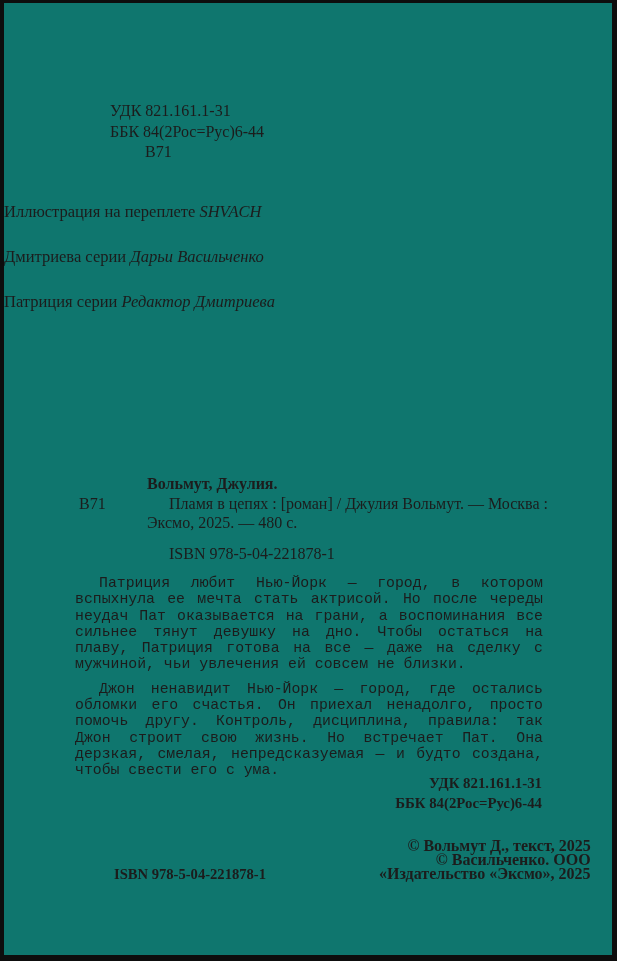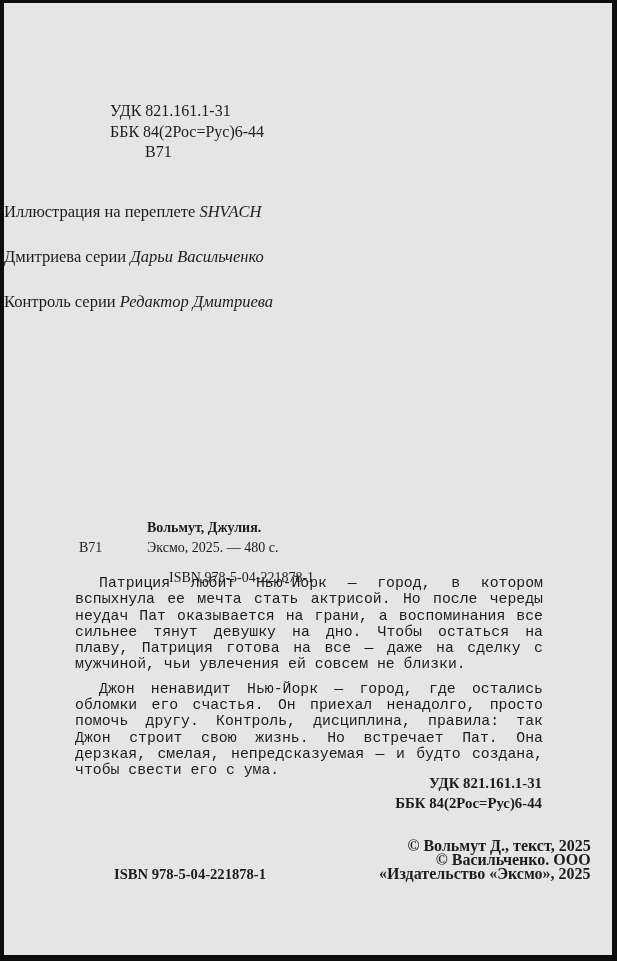--- a/index.html
+++ b/index.html
@@ -2,21 +2,21 @@
 <html lang="ru"><head>
 <meta charset="utf-8">
 <style>
   html, body { margin: 0; padding: 0; background: #ffffff; }
 
   .page {
     position: relative;
     width: 617px;
     height: 961px;
     box-sizing: border-box;
-    background: #e5e5e5;
+    background: #0f766e;
     border: solid #0d0d0d;
     border-width: 3px 5px 6px 4px;
     font-family: "Liberation Serif", "DejaVu Serif", serif;
     color: #1c1c1c;
     overflow: hidden;
   }
 
   
   .top-codes {
     position: absolute;
@@ -39,23 +39,22 @@
   }
   .credit-line { margin: 0 0 26px 0; }
   .credit-line .name { font-style: italic; }
 
   
   .catalog {
     position: absolute;
     left: 59px;
     top: 471px;
     width: 492px;
-    font-size: 14px;
+    font-size: 16px;
     line-height: 19.5px;
-    margin-top: 44px;
   }
   .catalog .author { margin-left: 84px; font-weight: bold; }
   .catalog .entry-row { position: relative; }
   .catalog .card-sign { position: absolute; left: 16px; top: 0; }
   .catalog .entry-line1 { margin-left: 84px; text-indent: 22px; white-space: nowrap; }
   .catalog .entry-line2 { margin-left: 84px; }
   .catalog .isbn { margin-left: 106px; margin-top: 11px; }
 
   
   .annotation {
@@ -110,27 +109,28 @@
 
   <div class="top-codes">
     <div>УДК 821.161.1-31</div>
     <div>ББК 84(2Рос=Рус)6-44</div>
     <div class="author-sign">В71</div>
   </div>
 
   <div class="credits">
     <p class="credit-line"><span>Иллюстрация на переплете</span> <span class="name">SHVACH</span></p>
     <p class="credit-line"><span>Дмитриева серии</span> <span class="name">Дарьи Васильченко</span></p>
-    <p class="credit-line"><span>Контроль серии</span> <span class="name">Редактор Дмитриева</span></p>
+    <p class="credit-line"><span>Патриция серии</span> <span class="name">Редактор Дмитриева</span></p>
   </div>
 
   <div class="catalog">
     <div class="author">Вольмут, Джулия.</div>
     <div class="entry-row">
       <span class="card-sign">В71</span>
+      <div class="entry-line1">Пламя в цепях : [роман] / Джулия Вольмут. — Москва :</div>
       <div class="entry-line2">Эксмо, 2025. — 480 с.</div>
     </div>
     <div class="isbn">ISBN 978-5-04-221878-1</div>
   </div>
 
   <div class="annotation">
     <p>Патриция любит Нью-Йорк — город, в котором вспыхнула ее мечта стать актрисой. Но после череды неудач Пат оказывается на грани, а воспоминания все сильнее тянут девушку на дно. Чтобы остаться на плаву, Патриция готова на все — даже на сделку с муж­чиной, чьи увлечения ей совсем не близки.</p>
     <p>Джон ненавидит Нью-Йорк — город, где остались обломки его счастья. Он приехал ненадолго, просто помочь другу. Контроль, дисциплина, правила: так Джон строит свою жизнь. Но встречает Пат. Она дерзкая, смелая, непредсказуемая — и будто создана, чтобы свести его с ума.</p>
   </div>
 

